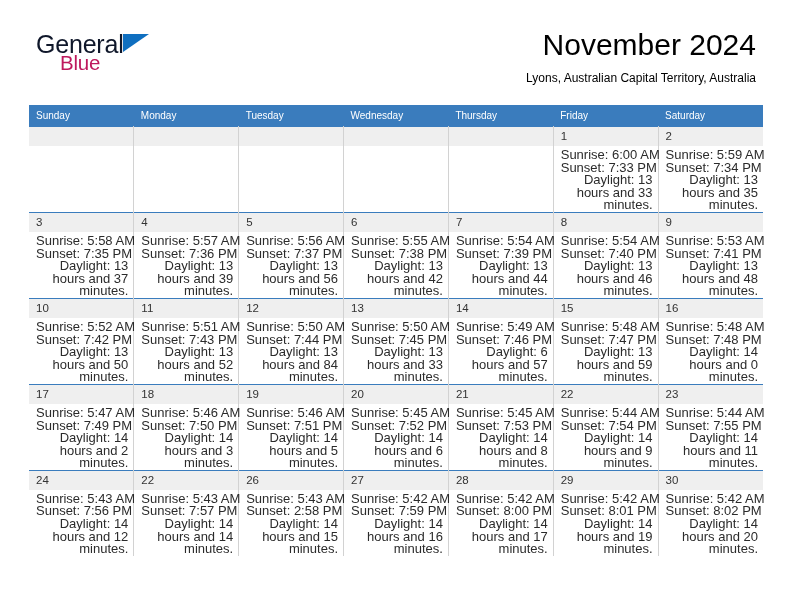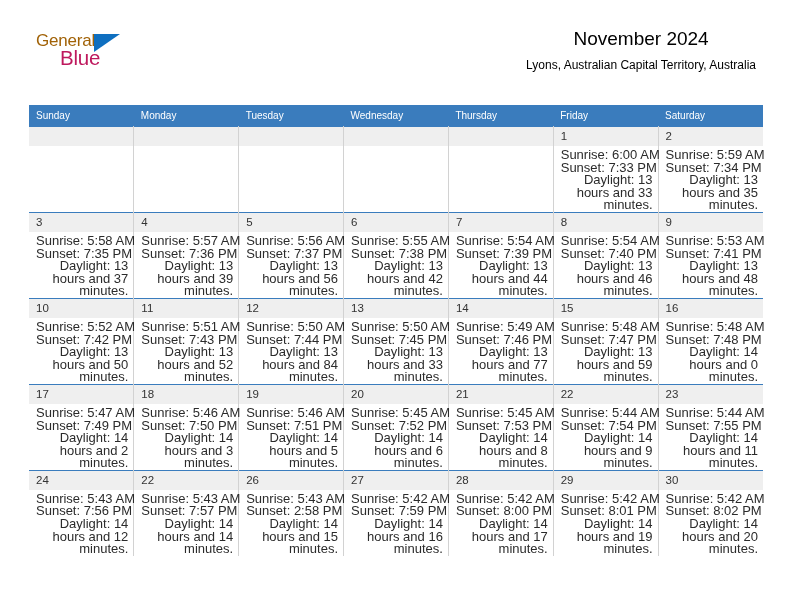--- a/index.html
+++ b/index.html
@@ -31,22 +31,22 @@
 
   .logo {
     position: absolute;
     left: 36px;
     top: 32px;
     width: 120px;
     height: 46px;
     line-height: 1;
   }
   .logo-general {
-    font-size: 17px;
-    color: #a16207;
+    font-size: 25px;
+    color: #0f172a;
     letter-spacing: -0.2px;
     display: inline-block;
   }
   .logo-tri {
     display: inline-block;
     width: 0;
     height: 0;
     border-left: 26px solid #0f6fc0;
     border-bottom: 18px solid transparent;
     vertical-align: top;
@@ -62,26 +62,25 @@
     letter-spacing: -0.2px;
   }
 
   .title-block {
     position: absolute;
     right: 36px;
     top: 28px;
     text-align: right;
   }
   .month-title {
-    font-size: 19px;
+    font-size: 30px;
     color: #000;
     font-weight: 400;
     line-height: 1.12;
     white-space: nowrap;
-    text-align: center;
   }
   .location {
     font-size: 12px;
     color: #000;
     margin-top: 9px;
     white-space: nowrap;
   }
 
   
   .calendar {
@@ -309,21 +308,21 @@
               <div>Sunrise: 5:50 AM</div>
               <div>Sunset: 7:45 PM</div>
               <div class="wrap">Daylight: 13 hours and 33 minutes.</div>
             </div>
           </td>
           <td>
             <span class="daynum">14</span>
             <div class="info">
               <div>Sunrise: 5:49 AM</div>
               <div>Sunset: 7:46 PM</div>
-              <div class="wrap">Daylight: 13 hours and 77 minutes.</div>
+              <div class="wrap">Daylight: 6 hours and 57 minutes.</div>
             </div>
           </td>
           <td>
             <span class="daynum">15</span>
             <div class="info">
               <div>Sunrise: 5:48 AM</div>
               <div>Sunset: 7:47 PM</div>
               <div class="wrap">Daylight: 13 hours and 59 minutes.</div>
             </div>
           </td>

